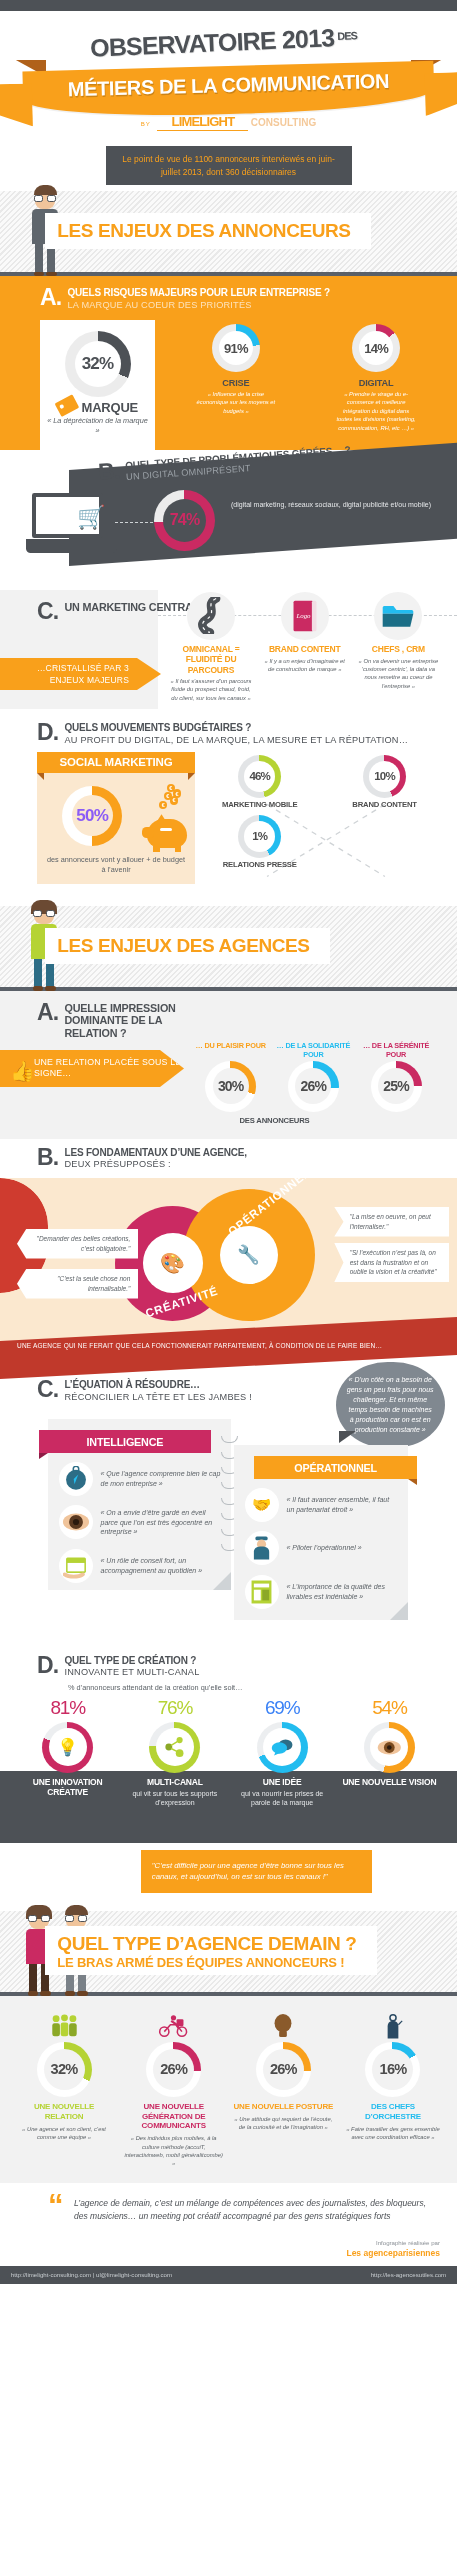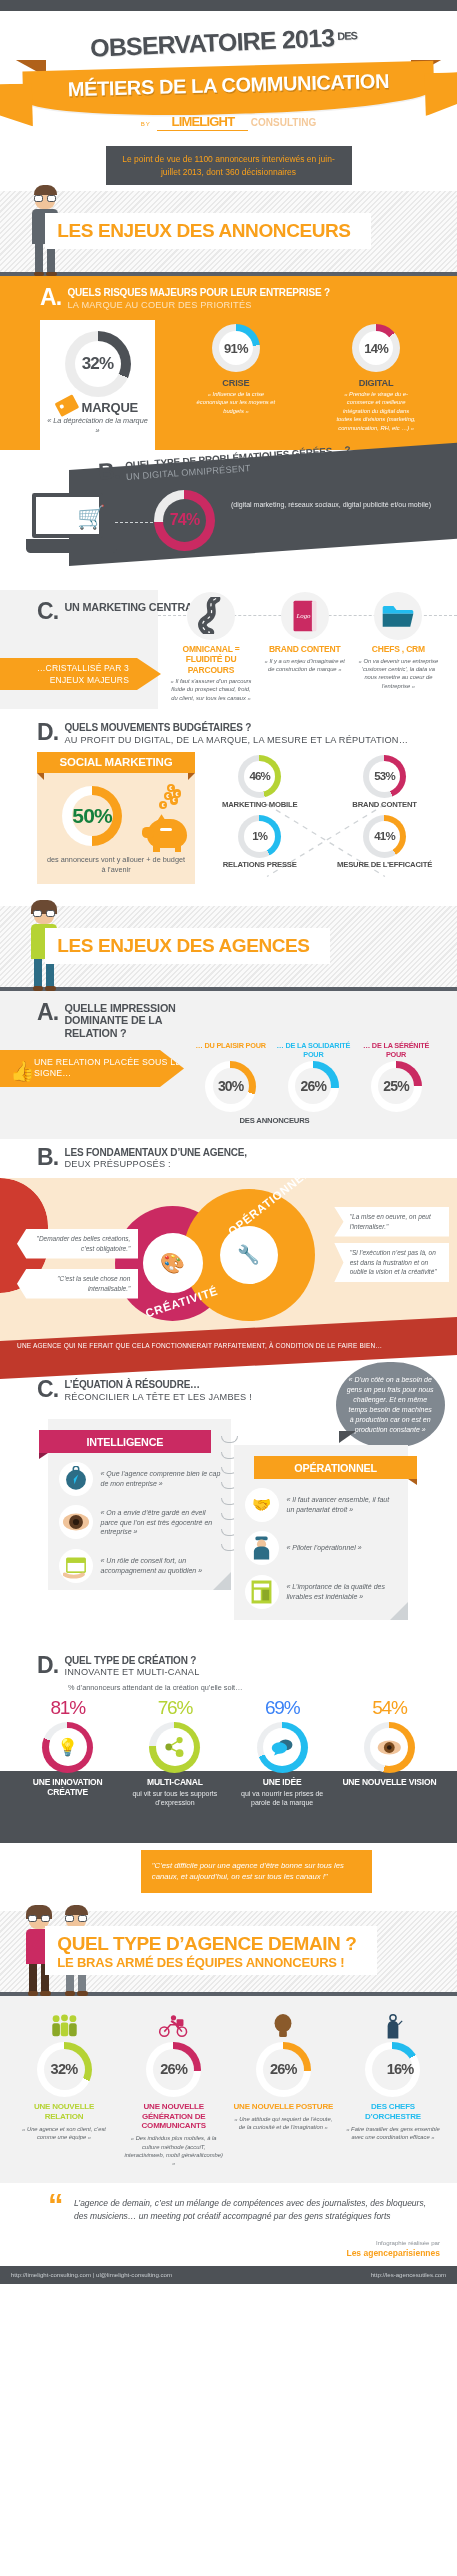--- a/index.html
+++ b/index.html
@@ -438,21 +438,21 @@
       </div>
     </div>
 
     <div class="d-row">
       <div class="sm-card">
         <div class="sm-ribbon cond">SOCIAL MARKETING</div>
         <div class="sm-body">
           <div class="sm-inner">
             <div class="donut" id="dD" style="width: 60px; height: 60px; background: conic-gradient(rgb(249, 160, 27) 0deg, rgb(249, 160, 27) 180deg, rgb(255, 255, 255) 180deg, rgb(255, 255, 255) 360deg);">
               <div class="hole" style="width:41px;height:41px;background:#fbe8cf;">
-                  <span class="val cond" style="font-size:21px;color:#15803d;">50%</span>
+                  <span class="val cond" style="font-size:17px;color:#8b5cf6;">50%</span>
                 </div>
             </div>
             <div style="display:flex;flex-direction:column;align-items:center;">
               <div class="coins">
                 <b style="left:12.3px;top:0">€</b>
                   <b style="left:18.4px;top:5.4px">€</b>
                   <b style="left:9.2px;top:7.7px">€</b>
                   <b style="left:15.4px;top:12.3px">€</b>
                   <b style="left:4.6px;top:17px">€</b>
               </div>
@@ -477,40 +477,32 @@
             <div class="donut" id="dD0" style="width: 43px; height: 43px; background: conic-gradient(rgb(181, 211, 52) 0deg, rgb(181, 211, 52) 165.6deg, rgb(226, 228, 230) 165.6deg, rgb(226, 228, 230) 360deg);">
                 <div class="hole" style="width:31px;height:31px;">
                   <span class="val cond" style="font-size:11.5px;">46%</span>
                 </div>
               </div>
             <div class="quad-name cond">MARKETING MOBILE</div>
           </div>
           <div class="quad-cell">
             <div class="donut" id="dD1" style="width: 43px; height: 43px; background: conic-gradient(rgb(202, 42, 98) 0deg, rgb(202, 42, 98) 158.4deg, rgb(226, 228, 230) 158.4deg, rgb(226, 228, 230) 360deg);">
                 <div class="hole" style="width:31px;height:31px;">
-                  <span class="val cond" style="font-size:11.5px;">53%</span>
+                  <span class="val cond" style="font-size:11.5px;">10%</span>
                 </div>
               </div>
             <div class="quad-name cond">BRAND CONTENT</div>
           </div>
           <div class="quad-cell">
             <div class="donut" id="dD2" style="width: 43px; height: 43px; background: conic-gradient(rgb(34, 188, 239) 0deg, rgb(34, 188, 239) 151.2deg, rgb(226, 228, 230) 151.2deg, rgb(226, 228, 230) 360deg);">
                 <div class="hole" style="width:31px;height:31px;">
                   <span class="val cond" style="font-size:11.5px;">1%</span>
                 </div>
               </div>
             <div class="quad-name cond">RELATIONS PRESSE</div>
-          </div>
-          <div class="quad-cell">
-            <div class="donut" id="dD3" style="width: 43px; height: 43px; background: conic-gradient(rgb(249, 160, 27) 0deg, rgb(249, 160, 27) 147.6deg, rgb(226, 228, 230) 147.6deg, rgb(226, 228, 230) 360deg);">
-                <div class="hole" style="width:31px;height:31px;">
-                  <span class="val cond" style="font-size:11.5px;">41%</span>
-                </div>
-              </div>
-            <div class="quad-name cond">MESURE DE L’EFFICACITÉ</div>
           </div>
         </div>
       </div>
     </div>
   </div>
 
   <div class="band" style="margin-top:14px;">
     <div class="char" style="left:31px;">
       <div class="ch-head">
           <div class="ch-hair" style="background:#6b4a33;height:14px;left:-3.1px;right:-3.1px;"></div>
@@ -864,21 +856,21 @@
         <div class="fg-name cond" style="color:#f9a01b">UNE NOUVELLE POSTURE</div>
         <div class="fg-sub italic">« Une attitude qui requiert de l’écoute, de la curiosité et de l’imagination »</div>
       </div>
       <div class="fg-col">
         <div class="fg-ic"><svg width="20" height="26" viewBox="0 0 26 34">
               <circle cx="13" cy="5" r="4" fill="none" stroke="#2a4a63" stroke-width="2"></circle>
               <path d="M6 16c0-5 3-7 7-7s7 2 7 7v16H6z" fill="#2a4a63"></path>
               <path d="M20 14l5-5" stroke="#2a4a63" stroke-width="1.6"></path>
             </svg></div>
         <div class="donut" id="dG3" style="width: 55px; height: 55px; margin-top: 1.5px; background: conic-gradient(rgb(34, 188, 239) 0deg, rgb(34, 188, 239) 57.6deg, rgb(255, 255, 255) 57.6deg, rgb(255, 255, 255) 360deg);">
-            <div class="hole" style="width:41px;height:41px;background:#f2f2f2;justify-content:flex-end;">
+            <div class="hole" style="width:41px;height:41px;background:#f2f2f2;">
               <span class="val cond" style="font-size:14.6px;">16%</span>
             </div>
           </div>
         <div class="fg-name cond" style="color:#22bcef">DES CHEFS D’ORCHESTRE</div>
         <div class="fg-sub italic">« Faire travailler des gens ensemble avec une coordination efficace »</div>
       </div>
     </div>
   </div>
 
   <div class="finalquote">

